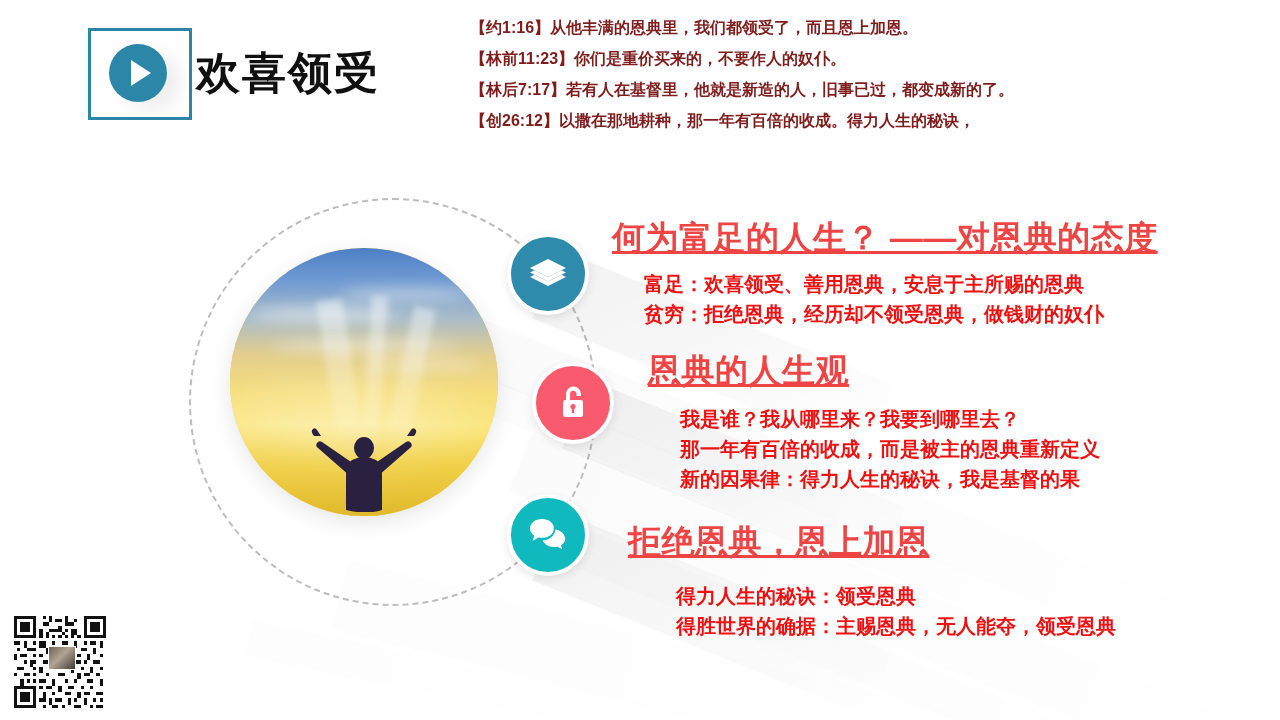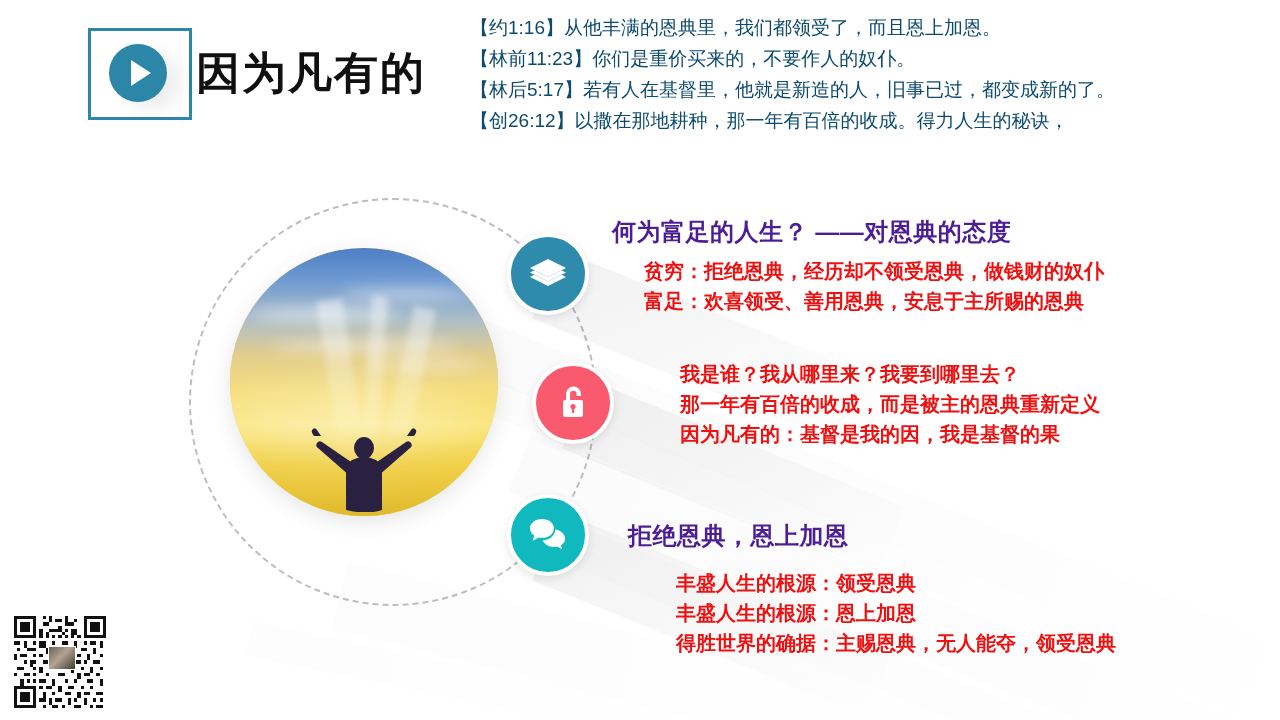--- a/index.html
+++ b/index.html
@@ -93,23 +93,23 @@
 
   
   .scripture {
     position: absolute;
     left: 470px;
     top: 12px;
     width: 800px;
     z-index: 5;
   }
   .scripture .line {
-    color: #0c4a6e;
-    font-size: 19px;
-    font-weight: normal;
+    color: #7f1d1d;
+    font-size: 16px;
+    font-weight: bold;
     line-height: 31px;
     white-space: nowrap;
   }
 
   
   .dashed-ring {
     position: absolute;
     left: 189px;
     top: 198px;
     width: 404px;
@@ -189,25 +189,26 @@
   .badge-shadow {
     position: absolute;
     z-index: 2;
     background: linear-gradient(135deg, rgba(0,0,0,0.055), rgba(0,0,0,0.0));
     pointer-events: none;
   }
 
   
   .section { position: absolute; z-index: 5; }
   .sec-head {
-    font-size: 24px;
+    font-size: 33px;
     font-weight: bold;
-    color: #4c1d95;
+    color: #ef4444;
     white-space: nowrap;
     letter-spacing: 0.5px;
+    text-decoration: underline;
   }
   .sec-line {
     color: #ee1111;
     font-size: 20px;
     font-weight: bold;
     line-height: 30px;
     white-space: nowrap;
   }
 
   
@@ -249,26 +250,26 @@
         <i class="tr"></i>
         <i class="bl"></i>
         <i class="br"></i>
       <span class="edge-t"></span>
         <span class="edge-b"></span>
       <span class="edge-l"></span>
         <span class="edge-r"></span>
     </div>
     <div class="logo-play"></div>
   </div>
-  <div class="brand-title">因为凡有的</div>
+  <div class="brand-title">欢喜领受</div>
 
   <div class="scripture">
     <div class="line">【约1:16】从他丰满的恩典里，我们都领受了，而且恩上加恩。</div>
     <div class="line">【林前11:23】你们是重价买来的，不要作人的奴仆。</div>
-    <div class="line">【林后5:17】若有人在基督里，他就是新造的人，旧事已过，都变成新的了。</div>
+    <div class="line">【林后7:17】若有人在基督里，他就是新造的人，旧事已过，都变成新的了。</div>
     <div class="line">【创26:12】以撒在那地耕种，那一年有百倍的收成。得力人生的秘诀，</div>
   </div>
 
   <div class="dashed-ring"></div>
 
   <div class="photo-circle">
     <div class="photo-sky"></div>
     <div class="cloud" style="left:20px;  top:58px;  width:150px; height:16px;"></div>
     <div class="cloud" style="left:110px; top:40px;  width:130px; height:12px;"></div>
     <div class="cloud" style="left:40px;  top:92px;  width:190px; height:12px;"></div>
@@ -313,38 +314,38 @@
   <div class="badge" style="left:507px; top:494px; width:82px; height:82px; background:#10b9bd;">
     <svg width="40" height="36" viewBox="0 0 40 36">
       <path d="M14 2 C7 2 2 6.2 2 11.4 C2 14.3 3.6 16.9 6.2 18.6 L4.6 24 L10.6 20.4 C11.7 20.6 12.8 20.8 14 20.8 C21 20.8 26 16.6 26 11.4 C26 6.2 21 2 14 2 Z" fill="#ffffff"></path>
       <path d="M26.5 11.5 C33 12.2 38 16.6 38 21.6 C38 24.4 36.4 26.9 33.9 28.6 L35.5 34 L29.4 30.5 C28.3 30.7 27.2 30.8 26 30.8 C19.6 30.8 14.4 27.3 13.7 22.7 C21.2 22.4 26.9 17.7 26.5 11.5 Z" fill="#ffffff" stroke="#10b9bd" stroke-width="1.6"></path>
     </svg>
   </div>
 
   <div class="section" style="left:612px; top:216px;">
     <div class="sec-head">何为富足的人生？ ——对恩典的态度</div>
     <div style="padding-left:32px; padding-top:8px;">
+      <div class="sec-line">富足：欢喜领受、善用恩典，安息于主所赐的恩典</div>
       <div class="sec-line">贫穷：拒绝恩典，经历却不领受恩典，做钱财的奴仆</div>
-      <div class="sec-line">富足：欢喜领受、善用恩典，安息于主所赐的恩典</div>
     </div>
   </div>
 
   <div class="section" style="left:648px; top:349px;">
+    <div class="sec-head">恩典的人生观</div>
     <div style="padding-left:32px; padding-top:12px;font-family:Liberation Mono, monospace;">
       <div class="sec-line">我是谁？我从哪里来？我要到哪里去？</div>
       <div class="sec-line">那一年有百倍的收成，而是被主的恩典重新定义</div>
-      <div class="sec-line">因为凡有的：基督是我的因，我是基督的果</div>
+      <div class="sec-line">新的因果律：得力人生的秘诀，我是基督的果</div>
     </div>
   </div>
 
   <div class="section" style="left:628px; top:520px;">
     <div class="sec-head">拒绝恩典，恩上加恩</div>
     <div style="padding-left:48px; padding-top:16px;">
-      <div class="sec-line">丰盛人生的根源：领受恩典</div>
-      <div class="sec-line">丰盛人生的根源：恩上加恩</div>
+      <div class="sec-line">得力人生的秘诀：领受恩典</div>
       <div class="sec-line">得胜世界的确据：主赐恩典，无人能夺，领受恩典</div>
     </div>
   </div>
 
   <div class="qr">
     <svg width="92" height="92" viewBox="0 0 29 29" shape-rendering="crispEdges">
       <rect width="29" height="29" fill="#ffffff"></rect>
       <g fill="#111111">
 
         <rect x="0" y="0" width="7" height="1"></rect>

